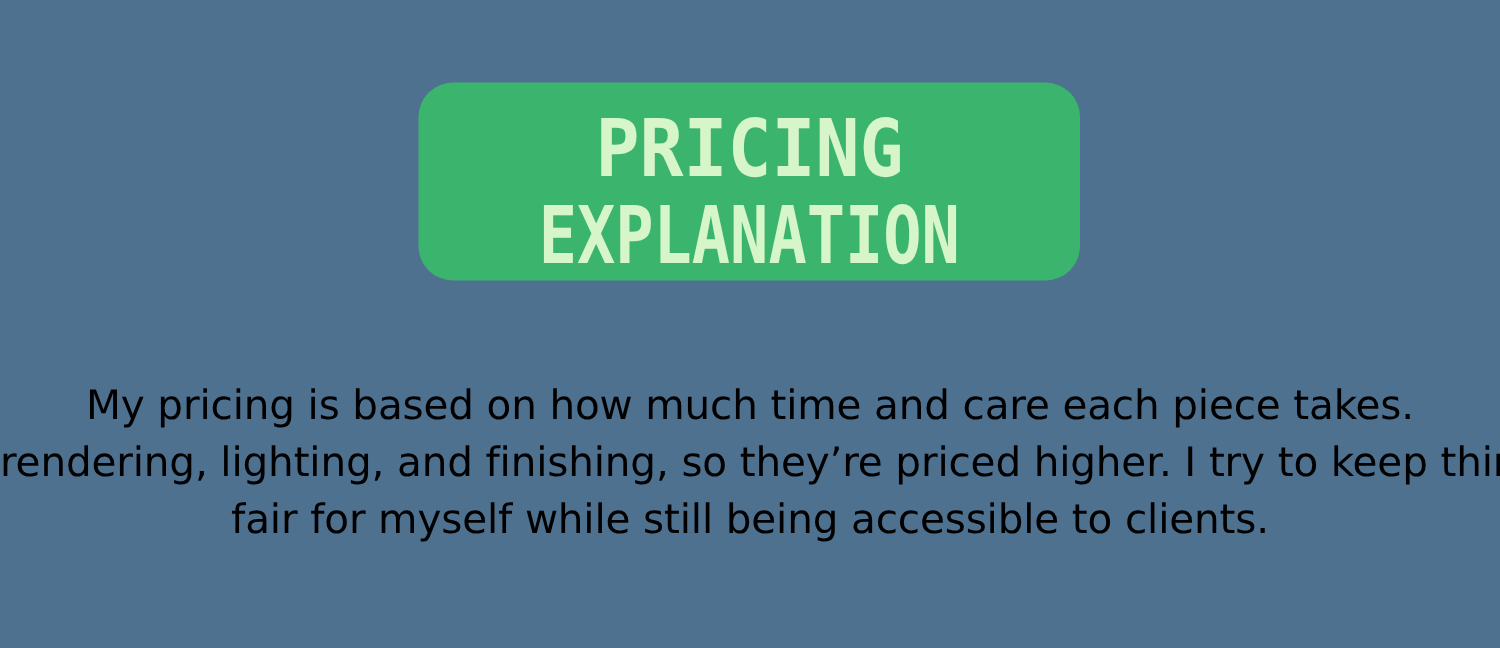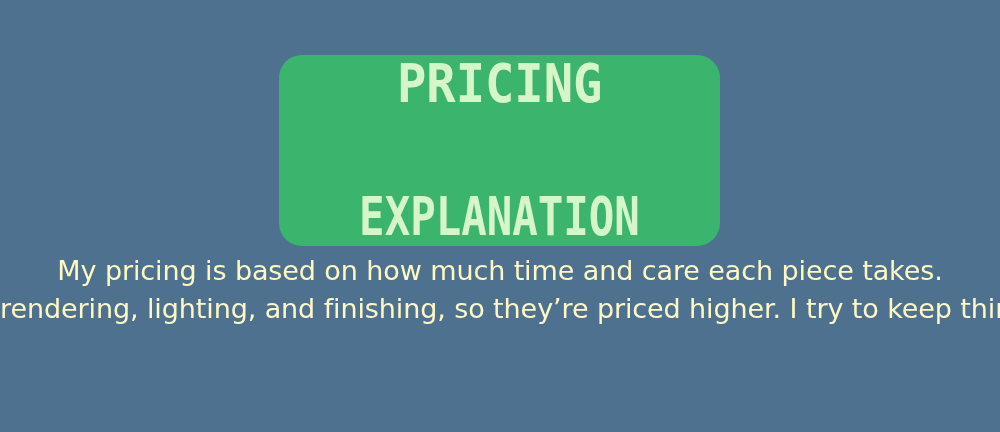--- a/index.html
+++ b/index.html
@@ -23,27 +23,27 @@
     align-items: center;
     box-sizing: border-box;
   }
 
   
   #title-badge {
     position: absolute;
     left: 279px;
     top: 55px;
     width: 441px;
-    height: 191px;
+    height: 132px;
     background: #3bb46e;
     border-radius: 23px;
     display: flex;
     flex-direction: column;
     align-items: center;
-    justify-content: space-between;
+    justify-content: flex-end;
     box-sizing: border-box;
   }
 
   .title-line {
     color: #d6f5c9;
     font-family: "DejaVu Sans Mono", "Liberation Mono", monospace;
     font-weight: bold;
     font-size: 53px;
     line-height: 58px;
     letter-spacing: 0px;
@@ -59,21 +59,21 @@
   
   #body-block {
     position: absolute;
     left: 0;
     top: 252px;
     width: 1000px;
     text-align: center;
   }
 
   .body-line {
-    color: #fef9c3;
+    color: #000000;
     font-family: "DejaVu Sans", "Liberation Sans", sans-serif;
     font-size: 27px;
     line-height: 38px;
     font-weight: 400;
     letter-spacing: -0.1px;
     white-space: nowrap;
   }
 </style>
 </head>
 <body>
@@ -81,15 +81,16 @@
 <div id="slide">
 
   <div id="title-badge">
     <div class="title-line" id="title-line-1">PRICING</div>
     <div class="title-line" id="title-line-2">EXPLANATION</div>
   </div>
 
   <div id="body-block">
     <div class="body-line">My pricing is based on how much time and care each piece takes.</div>
     <div class="body-line">rendering, lighting, and finishing, so they’re priced higher. I try to keep things</div>
+    <div class="body-line">fair for myself while still being accessible to clients.</div>
   </div>
 
 </div>
 
 </body></html>

